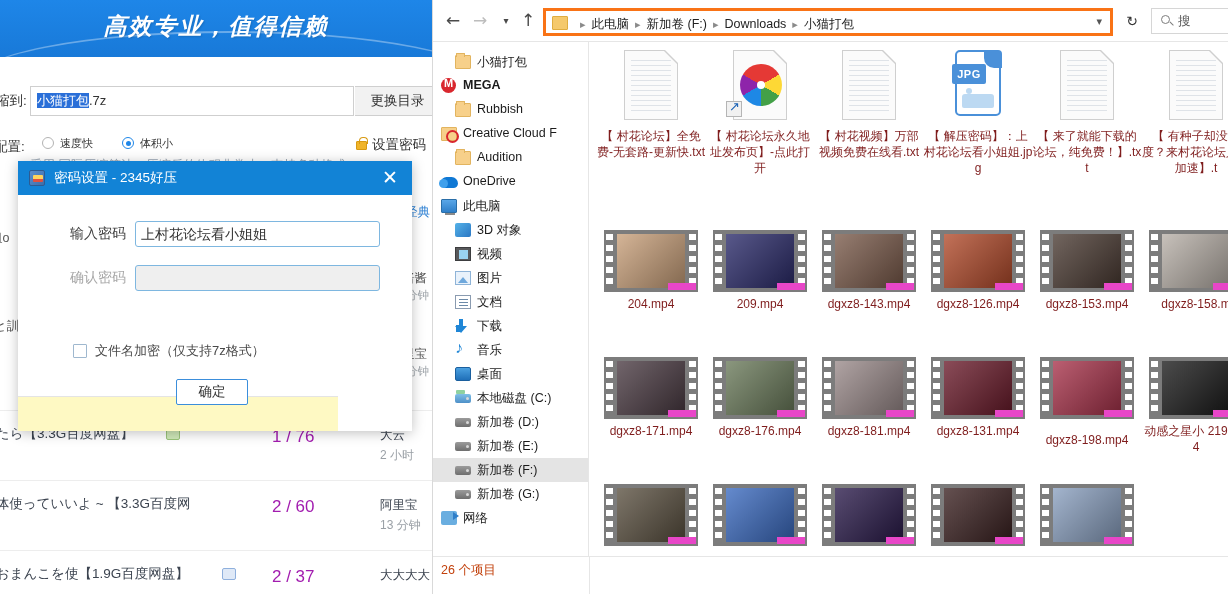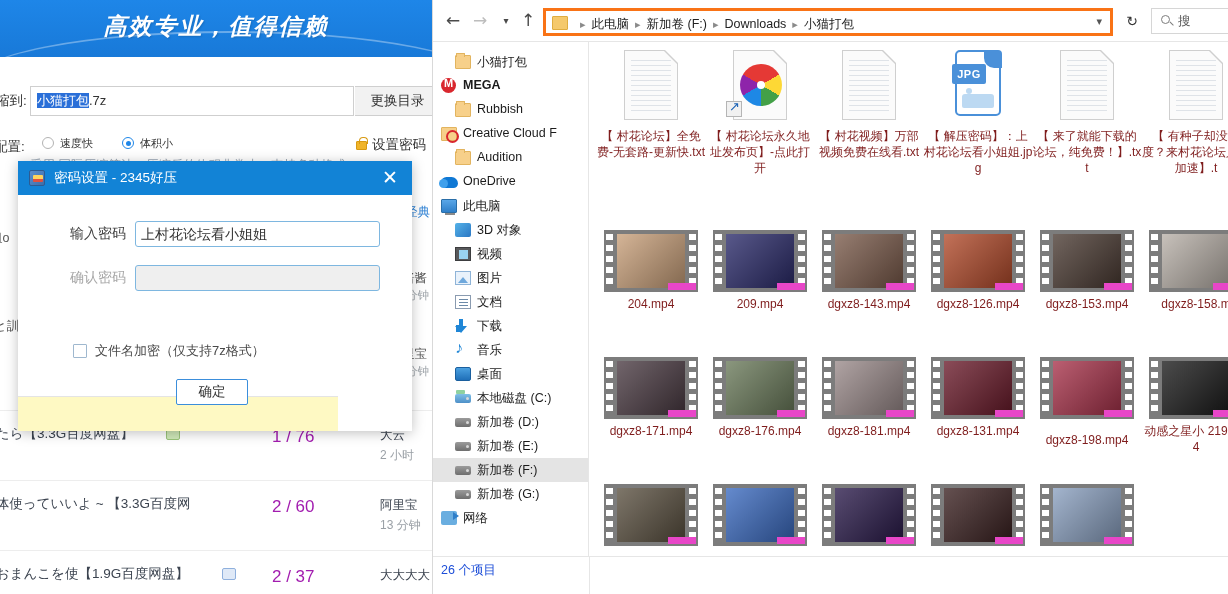--- a/index.html
+++ b/index.html
@@ -286,21 +286,21 @@
     background: repeating-linear-gradient(180deg,#fff 0 6px,#7c7c7c 6px 11px);
   }
   .vid-ico .perf-l { left: 2px; }
   .vid-ico .perf-r { right: 2px; }
   .vid-ico .frame { position:absolute; left:13px; top:4px; width:68px; height:54px; overflow:hidden; }
   .vid-ico .wm { position:absolute; right:2px; bottom:2px; width:28px; height:7px; background:#e846c8; }
   .status-bar {
     position: absolute; left: 0; bottom: 0; width: 796px; height: 38px;
     background: #fff; border-top: 1px solid #e6e6e6;
   }
-  .status-text { position: absolute; left: 8px; top: 5px; font-size: 12.5px; color: #1d4ed8; }
+  .status-text { position: absolute; left: 8px; top: 5px; font-size: 12.5px; color: #c2410c; }
   .status-split { position: absolute; left: 156px; top: 0; width: 1px; height: 38px; background: #e6e6e6; }
 </style>
 </head>
 <body>
 
 <div id="root">
 
   <div class="bg-layer">
 
     <div class="promo-banner">

